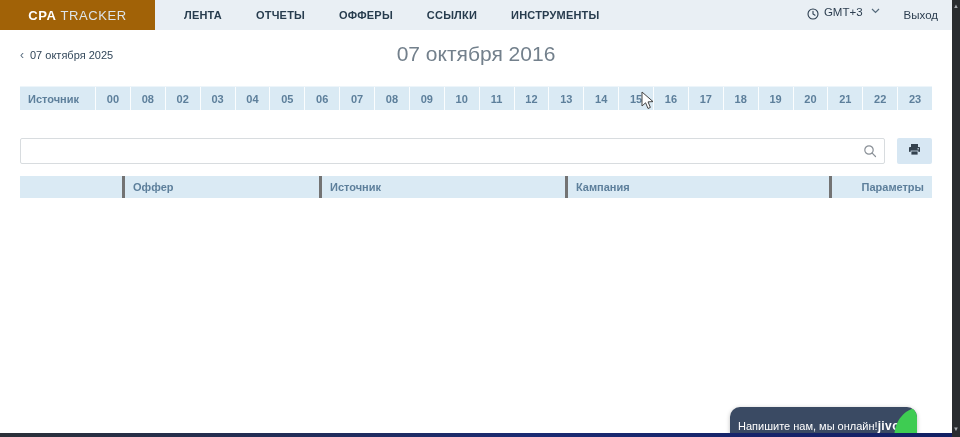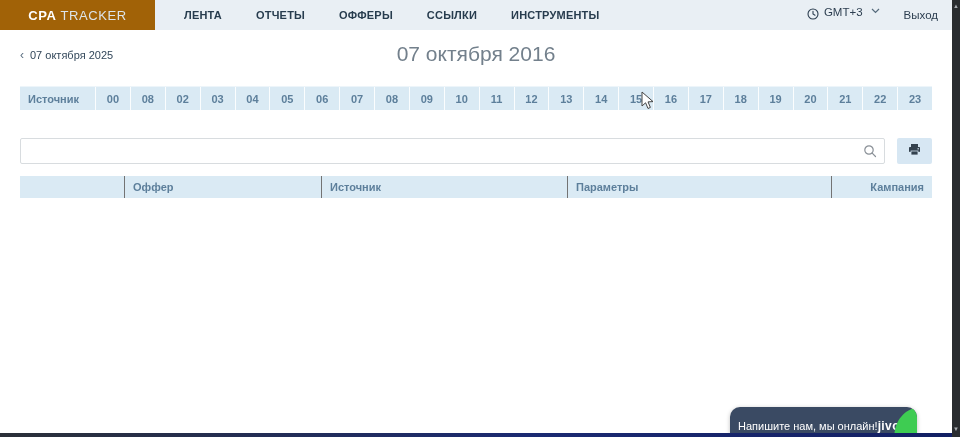--- a/index.html
+++ b/index.html
@@ -45,21 +45,21 @@
   .search-input { width:100%; height:26px; border:1px solid #d8dcdf; border-radius:2px;
     background:#fff; padding:0 30px 0 8px; font-size:12px; color:#333; outline:none; }
   .search-icon { position:absolute; right:8px; top:6px; width:14px; height:14px; }
   .print-btn { width:35px; height:26px; background:#d7e7f3; border:none; border-radius:2px;
     display:flex; align-items:center; justify-content:center; cursor:pointer; }
 
   
   .report-head { display:grid; grid-template-columns:105px 197px 246px 1fr 100px;
     height:22px; margin-top:12px; background:#daeaf4; }
   .rcell { display:flex; align-items:center; font-size:11px; font-weight:700;
-    color:#5d7f9b; padding:0 8px; border-right:1px solid #737373; }
+    color:#5d7f9b; padding:0 8px; border-right:3px solid #737373; }
   .rcell:last-child { border-right:none; justify-content:flex-end; }
 
   
   .jivo { position:absolute; right:35px; bottom:-8px; width:187px; height:38px;
     background:#3a4a63; border-radius:10px 10px 0 0; display:flex; align-items:center;
     overflow:hidden; cursor:pointer; box-shadow:0 1px 4px rgba(0,0,0,.25); }
   .jivo-msg { color:#fff; font-size:11px; padding-left:8px; white-space:nowrap; }
   .jivo-brand { color:#fff; font-size:12px; font-weight:600; letter-spacing:.4px;
     margin-left:auto; margin-right:30px; }
   .jivo-leaf { position:absolute; right:0; top:0; height:100%; }
@@ -172,22 +172,22 @@
               <rect x="9.5" y="5.2" width="1.4" height="1.2" fill="#d7e7f3"></rect>
             </svg>
           </span>
         </button>
       </div>
 
       <div class="report-head">
         <div class="rcell"></div>
         <div class="rcell">Оффер</div>
         <div class="rcell">Источник</div>
+        <div class="rcell">Кампания</div>
         <div class="rcell">Параметры</div>
-        <div class="rcell">Кампания</div>
       </div>
 
     </div>
 
     <div class="jivo">
       <span class="jivo-msg">Напишите нам, мы онлайн!</span>
       <span class="jivo-brand">jivo</span>
       <span class="jivo-leaf">
         <svg width="28" height="38" viewBox="0 0 28 38">
           <path d="M6 38 C3 22 9 5 28 0 L28 38 Z" fill="#3ecc52"></path>

